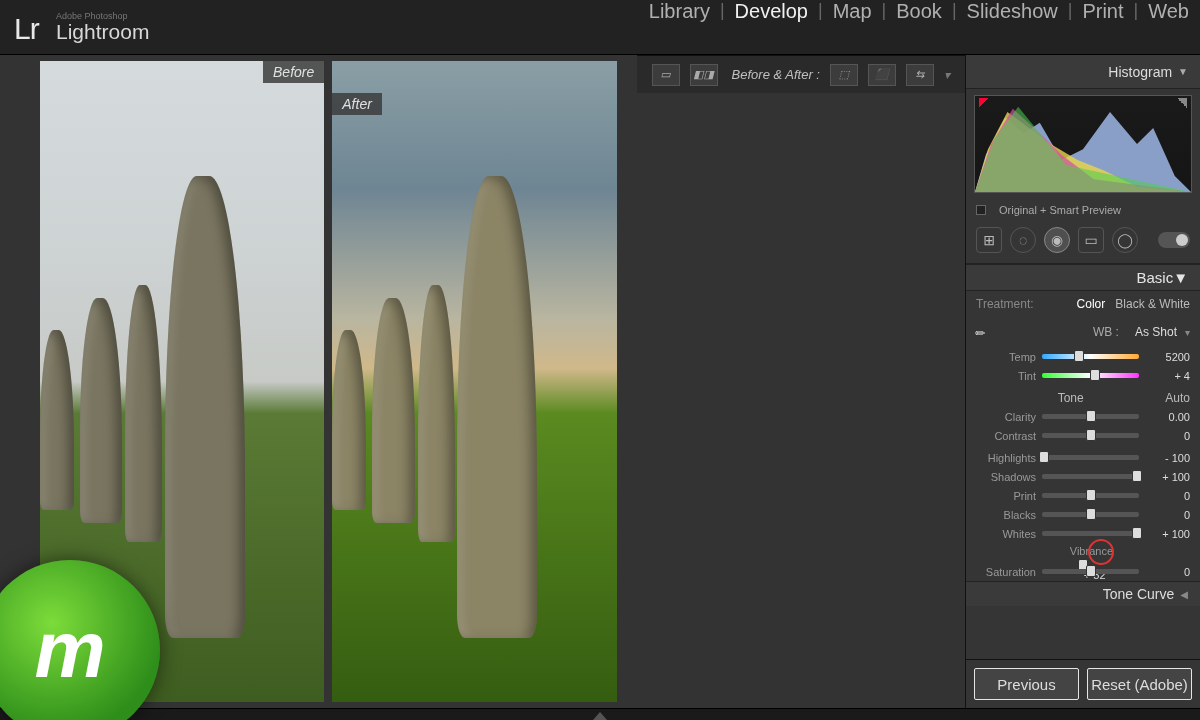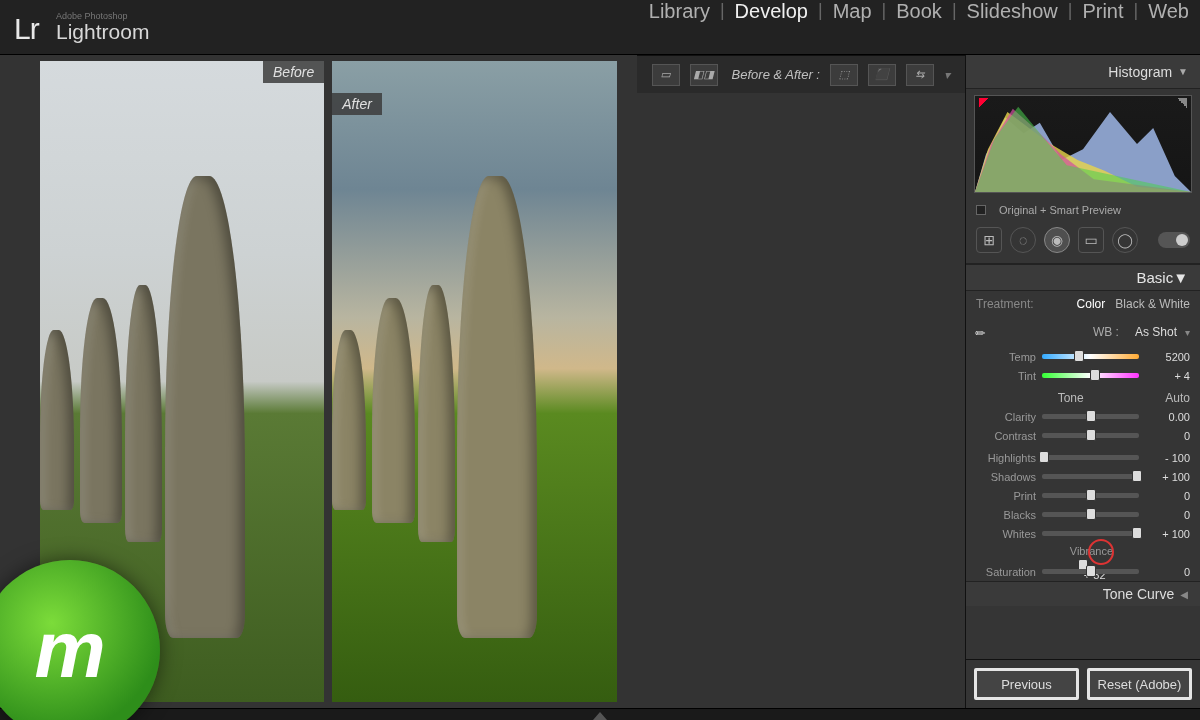--- a/index.html
+++ b/index.html
@@ -70,21 +70,21 @@
   .slider-row .track { flex:1; height:5px; background:#555; border-radius:2px; position:relative; }
   .slider-row .track.temp{ background:linear-gradient(90deg,#3af,#fff,#fa3);}
   .slider-row .track.tint{ background:linear-gradient(90deg,#3f3,#fff,#f3f);}
   .slider-row .thumb { position:absolute; top:-4px; width:10px; height:12px; background:#ddd; border-radius:2px; transform:translateX(-50%); cursor:pointer; border:1px solid #333;}
   .slider-row .val { width:32px; text-align:right; color:#ddd; font-size:11px;margin-left:13px; }
   .subhead { display:flex; padding:6px 10px 2px; font-size:12px; color:#bbb; }
   .subhead .lbl{ margin:0 auto; }
   .subhead .auto{ color:#bbb; cursor:pointer;text-align:center; }
   .focus-ring{ position:absolute; width:26px;height:26px; border:2px solid #d33; border-radius:50%; pointer-events:none; }
   .side-footer{ margin-top:auto; display:flex; gap:8px; padding:8px; border-top:1px solid #111; }
-  .sf-btn{ flex:1; height:32px; background:#444; border:3px solid #e5e5e5; color:#ddd; font-size:13px; display:flex; align-items:center; justify-content:center; cursor:pointer; border-radius:2px; }
+  .sf-btn{ flex:1; height:32px; background:#444; border:1px solid #e5e5e5; color:#ddd; font-size:15px; display:flex; align-items:center; justify-content:center; cursor:pointer; border-radius:2px; }
   .tonecurve{ display:flex; justify-content:flex-end; align-items:center; padding:4px 12px; font-size:14px; color:#ddd; background:#3a3a3a; border-top:1px solid #222;}
   .tc-tri{ margin-left:6px; font-size:10px; color:#888;}
   
   .bottomstrip{ height:12px; background:#1a1a1a; border-top:1px solid #000;}
   .top-tri, .bottom-tri { position:absolute; left:50%; transform:translateX(-50%); width:0;height:0; border-left:7px solid transparent; border-right:7px solid transparent;}
   .top-tri{ top:0; border-top:8px solid #555;}
   .bottom-tri{ bottom:0; border-bottom:8px solid #555;}
   
   .blob { position:absolute; left:-20px; bottom:-20px; width:180px;height:180px; border-radius:50%; background:radial-gradient(circle at 40% 35%, #7cdc3a, #2e8e1a 70%); display:flex; align-items:center; justify-content:center; color:#fff; font-size:80px; font-weight:900; font-style:italic; z-index:50; box-shadow:0 0 20px rgba(0,0,0,.5);}
   .pad { height:3px;}

